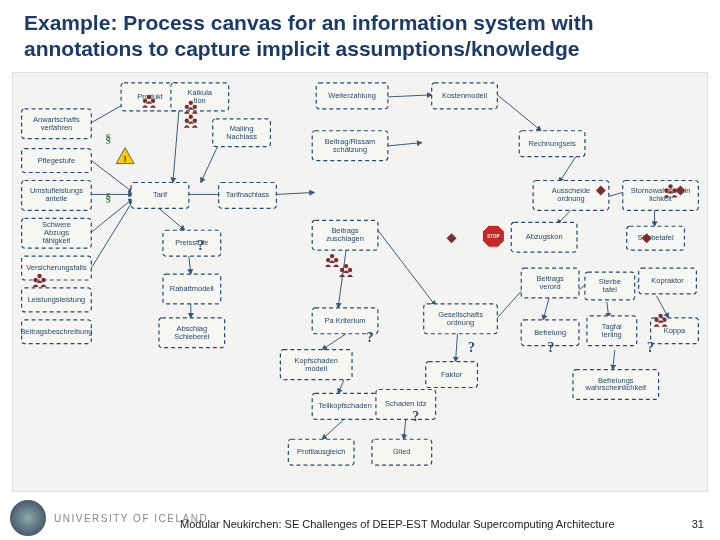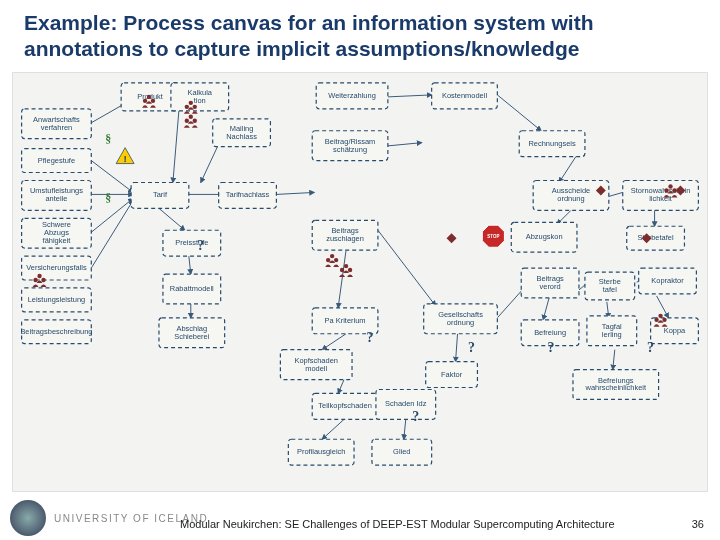--- a/index.html
+++ b/index.html
@@ -313,15 +313,15 @@
           <text x="92" y="70" class="paragraph">§</text>
           <text x="92" y="130" class="paragraph">§</text>
         </g>
     </svg>
   </div>
 
   <div class="footer">
     <div class="logo"></div>
     <div class="logotext">UNIVERSITY OF ICELAND</div>
     <div class="footertext">Modular Neukirchen: SE Challenges of DEEP-EST Modular Supercomputing Architecture</div>
-    <div class="pagenum">36</div>
+    <div class="pagenum">31</div>
   </div>
 </div>
 
 </body></html>

